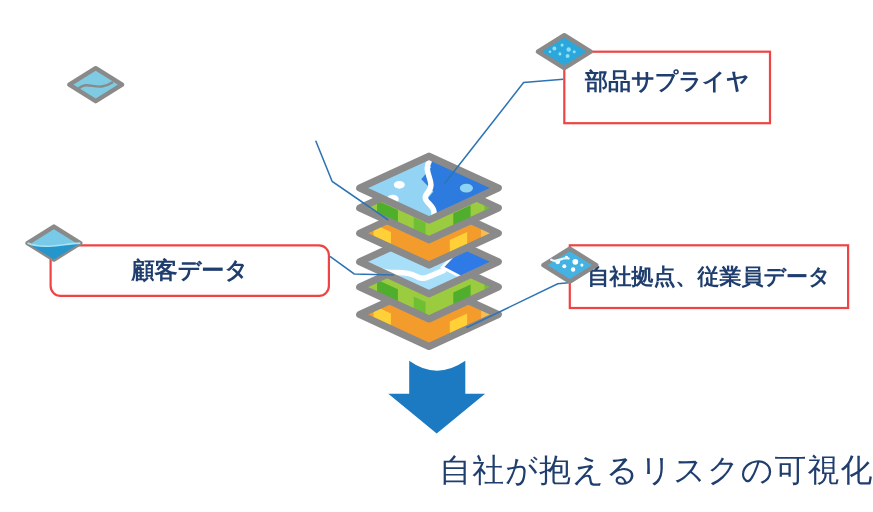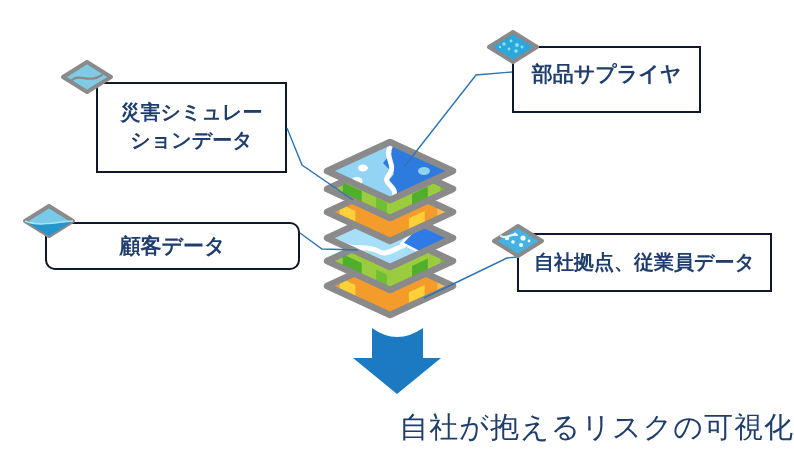--- a/index.html
+++ b/index.html
@@ -2,41 +2,39 @@
 <html><head>
 <meta charset="utf-8">
 <style>
   html,body{margin:0;padding:0;background:#ffffff;}
   .canvas{
     position:relative;width:794px;height:465px;background:#ffffff;overflow:hidden;
     font-family:"Liberation Sans","DejaVu Sans",sans-serif;
   }
   .callout{
     position:absolute;box-sizing:border-box;background:#ffffff;
-    border:2px solid #0f172a;color:#1F3E6E;font-weight:bold;
+    border:2px solid #ef4444;color:#1F3E6E;font-weight:bold;
     display:flex;align-items:center;justify-content:center;text-align:center;
     white-space:pre-line;
   }
   #box-disaster{left:96px;top:82px;width:191px;height:91px;font-size:20px;line-height:28px;padding-bottom:4px;}
   #box-supplier{left:512px;top:46px;width:189px;height:67px;font-size:21px;padding-bottom:12px;}
   #box-customer{left:45px;top:222px;width:255px;height:48px;font-size:21px;border-radius:10px;}
-  #box-sites{left:517px;top:233px;width:255px;height:59px;font-size:20px;}
+  #box-sites{left:517px;top:222px;width:255px;height:59px;font-size:20px;}
   .caption{
     position:absolute;left:0;top:408px;width:794px;text-align:right;
     font-size:29px;color:#1F3E6E;letter-spacing:1px;
   }
   svg.overlay{position:absolute;left:0;top:0;pointer-events:none;}
 </style>
 </head>
 <body>
 
 <div class="canvas">
 
-  <div class="callout" id="box-disaster">災害シミュレー
-ションデータ</div>
   <div class="callout" id="box-supplier">部品サプライヤ</div>
   <div class="callout" id="box-customer">顧客データ</div>
   <div class="callout" id="box-sites">自社拠点、従業員データ</div>
 
   <div class="caption">自社が抱えるリスクの可視化</div>
 
   <svg class="overlay" width="794" height="465" viewBox="0 0 794 465">
     <defs>
       <clipPath id="dclip">
         <path d="M390,142 L453,171 L390,200 L327,171 Z"></path>

